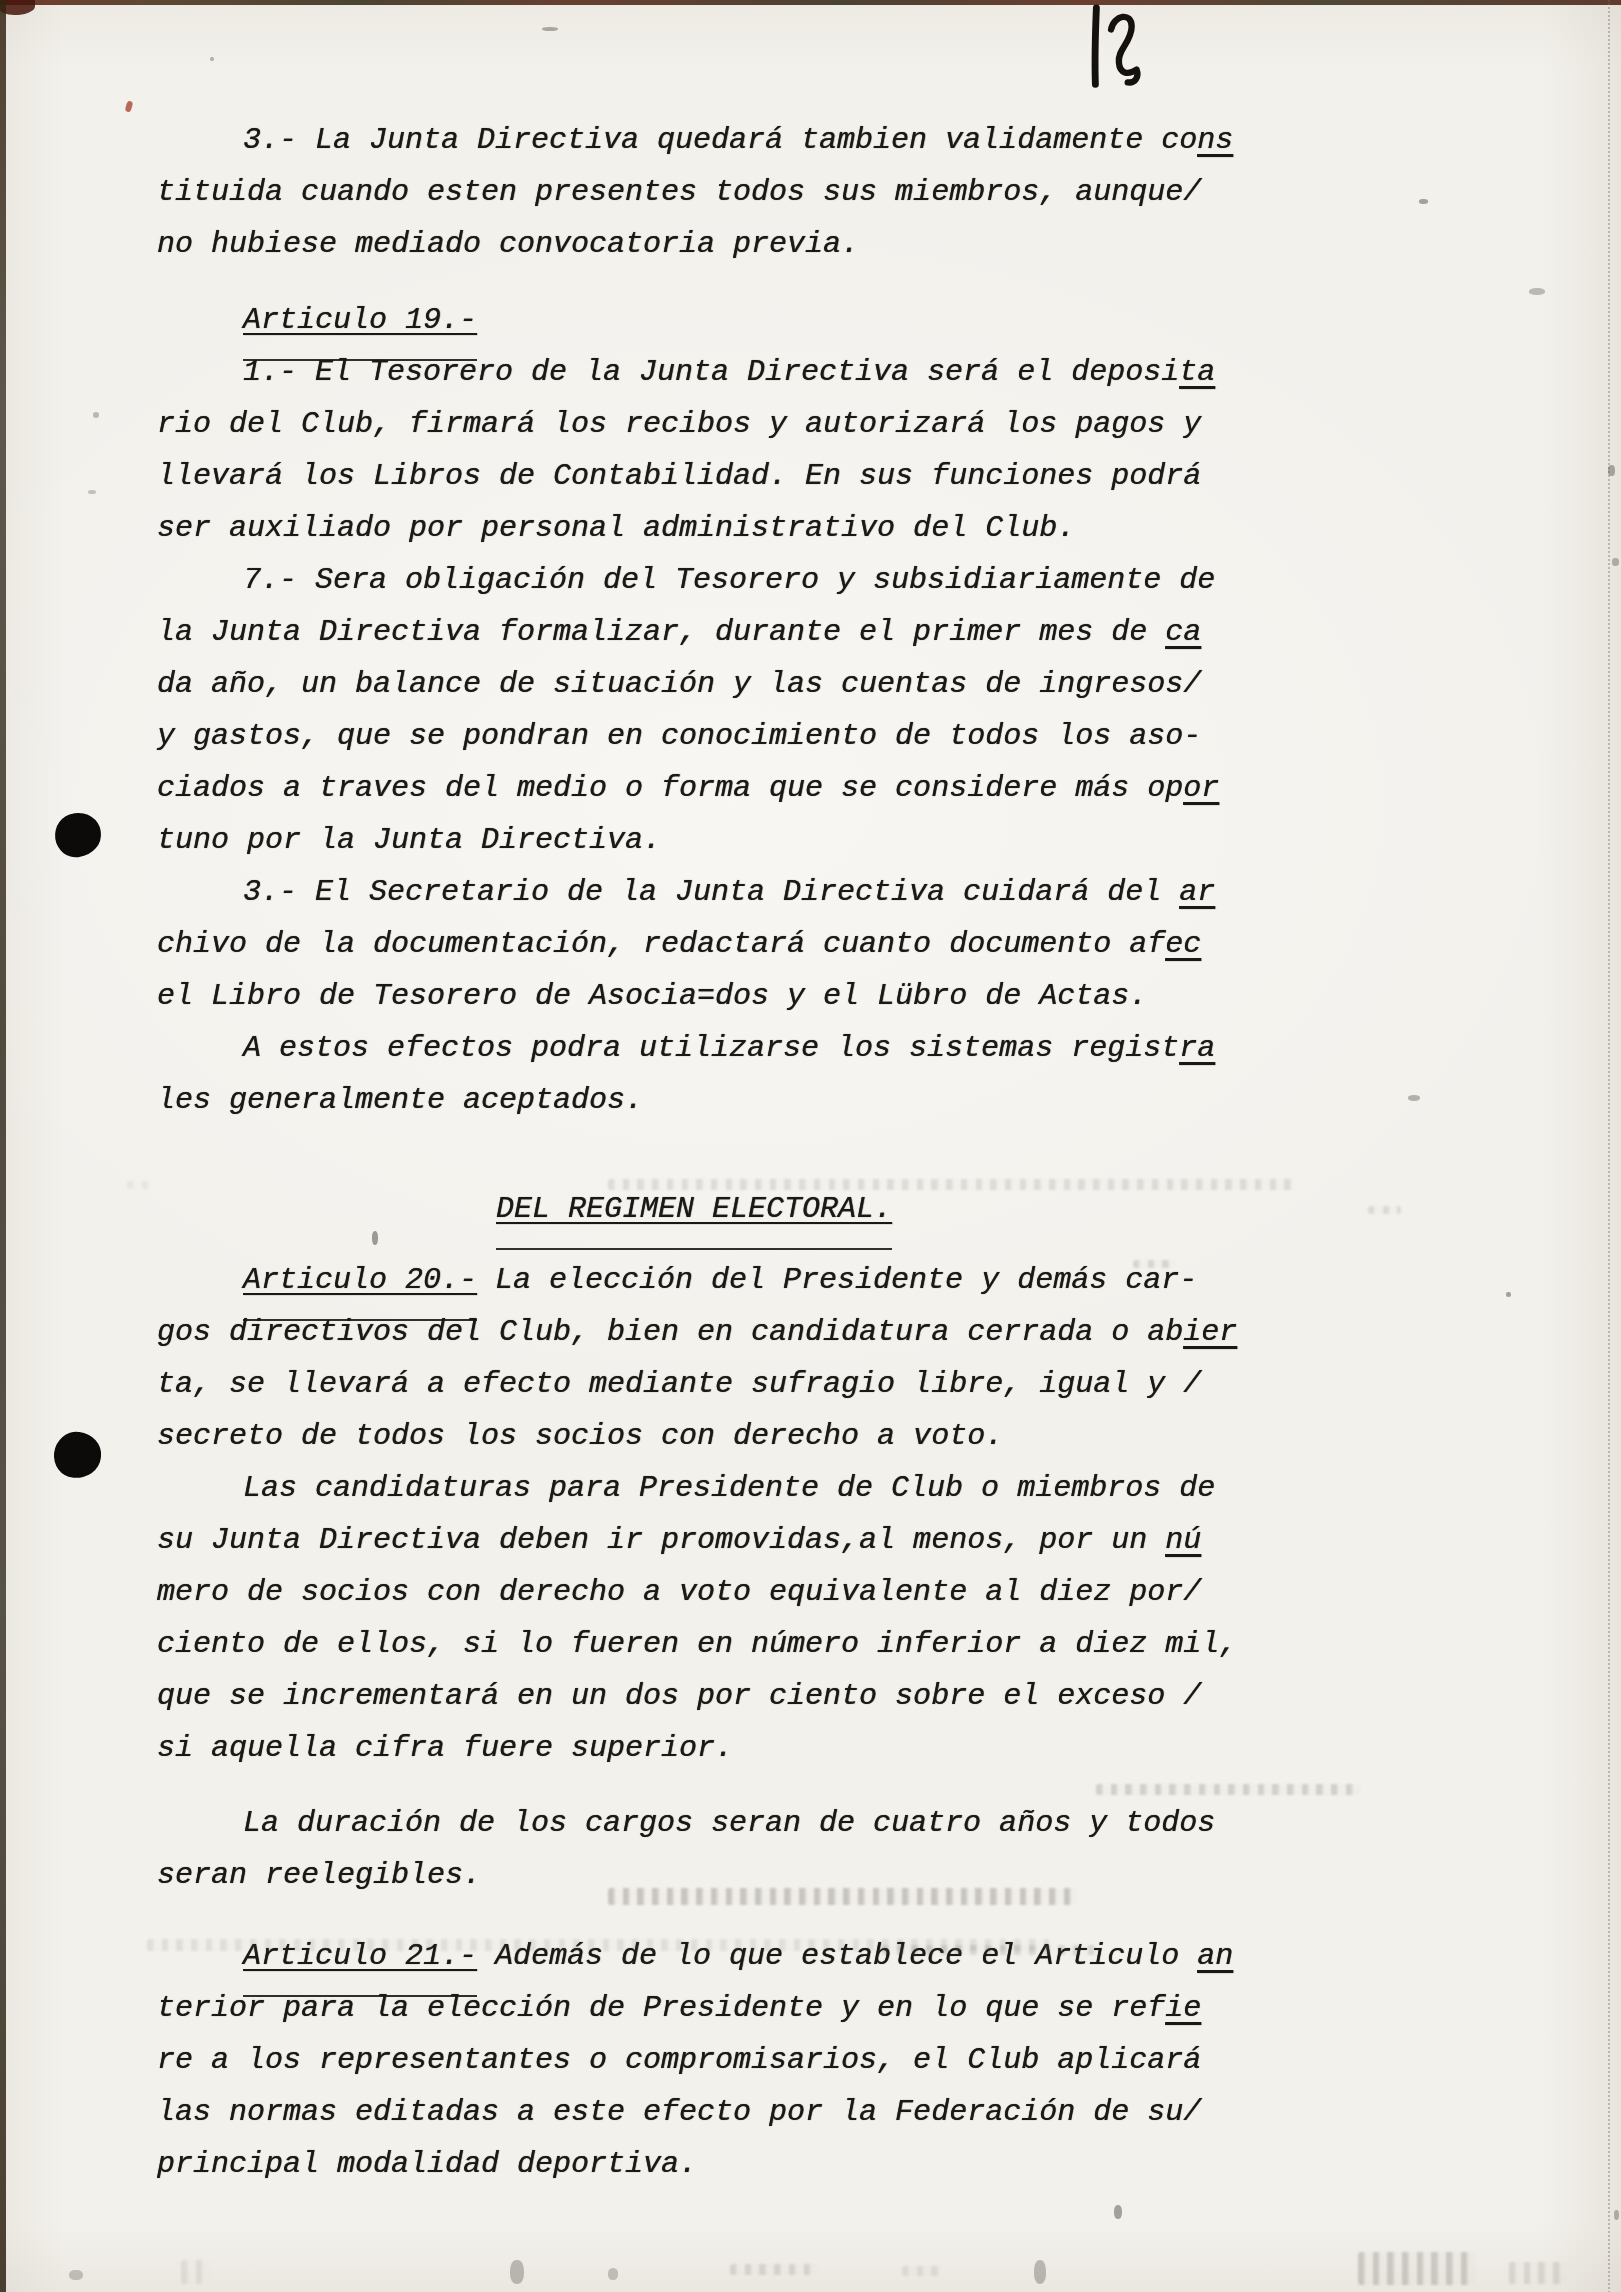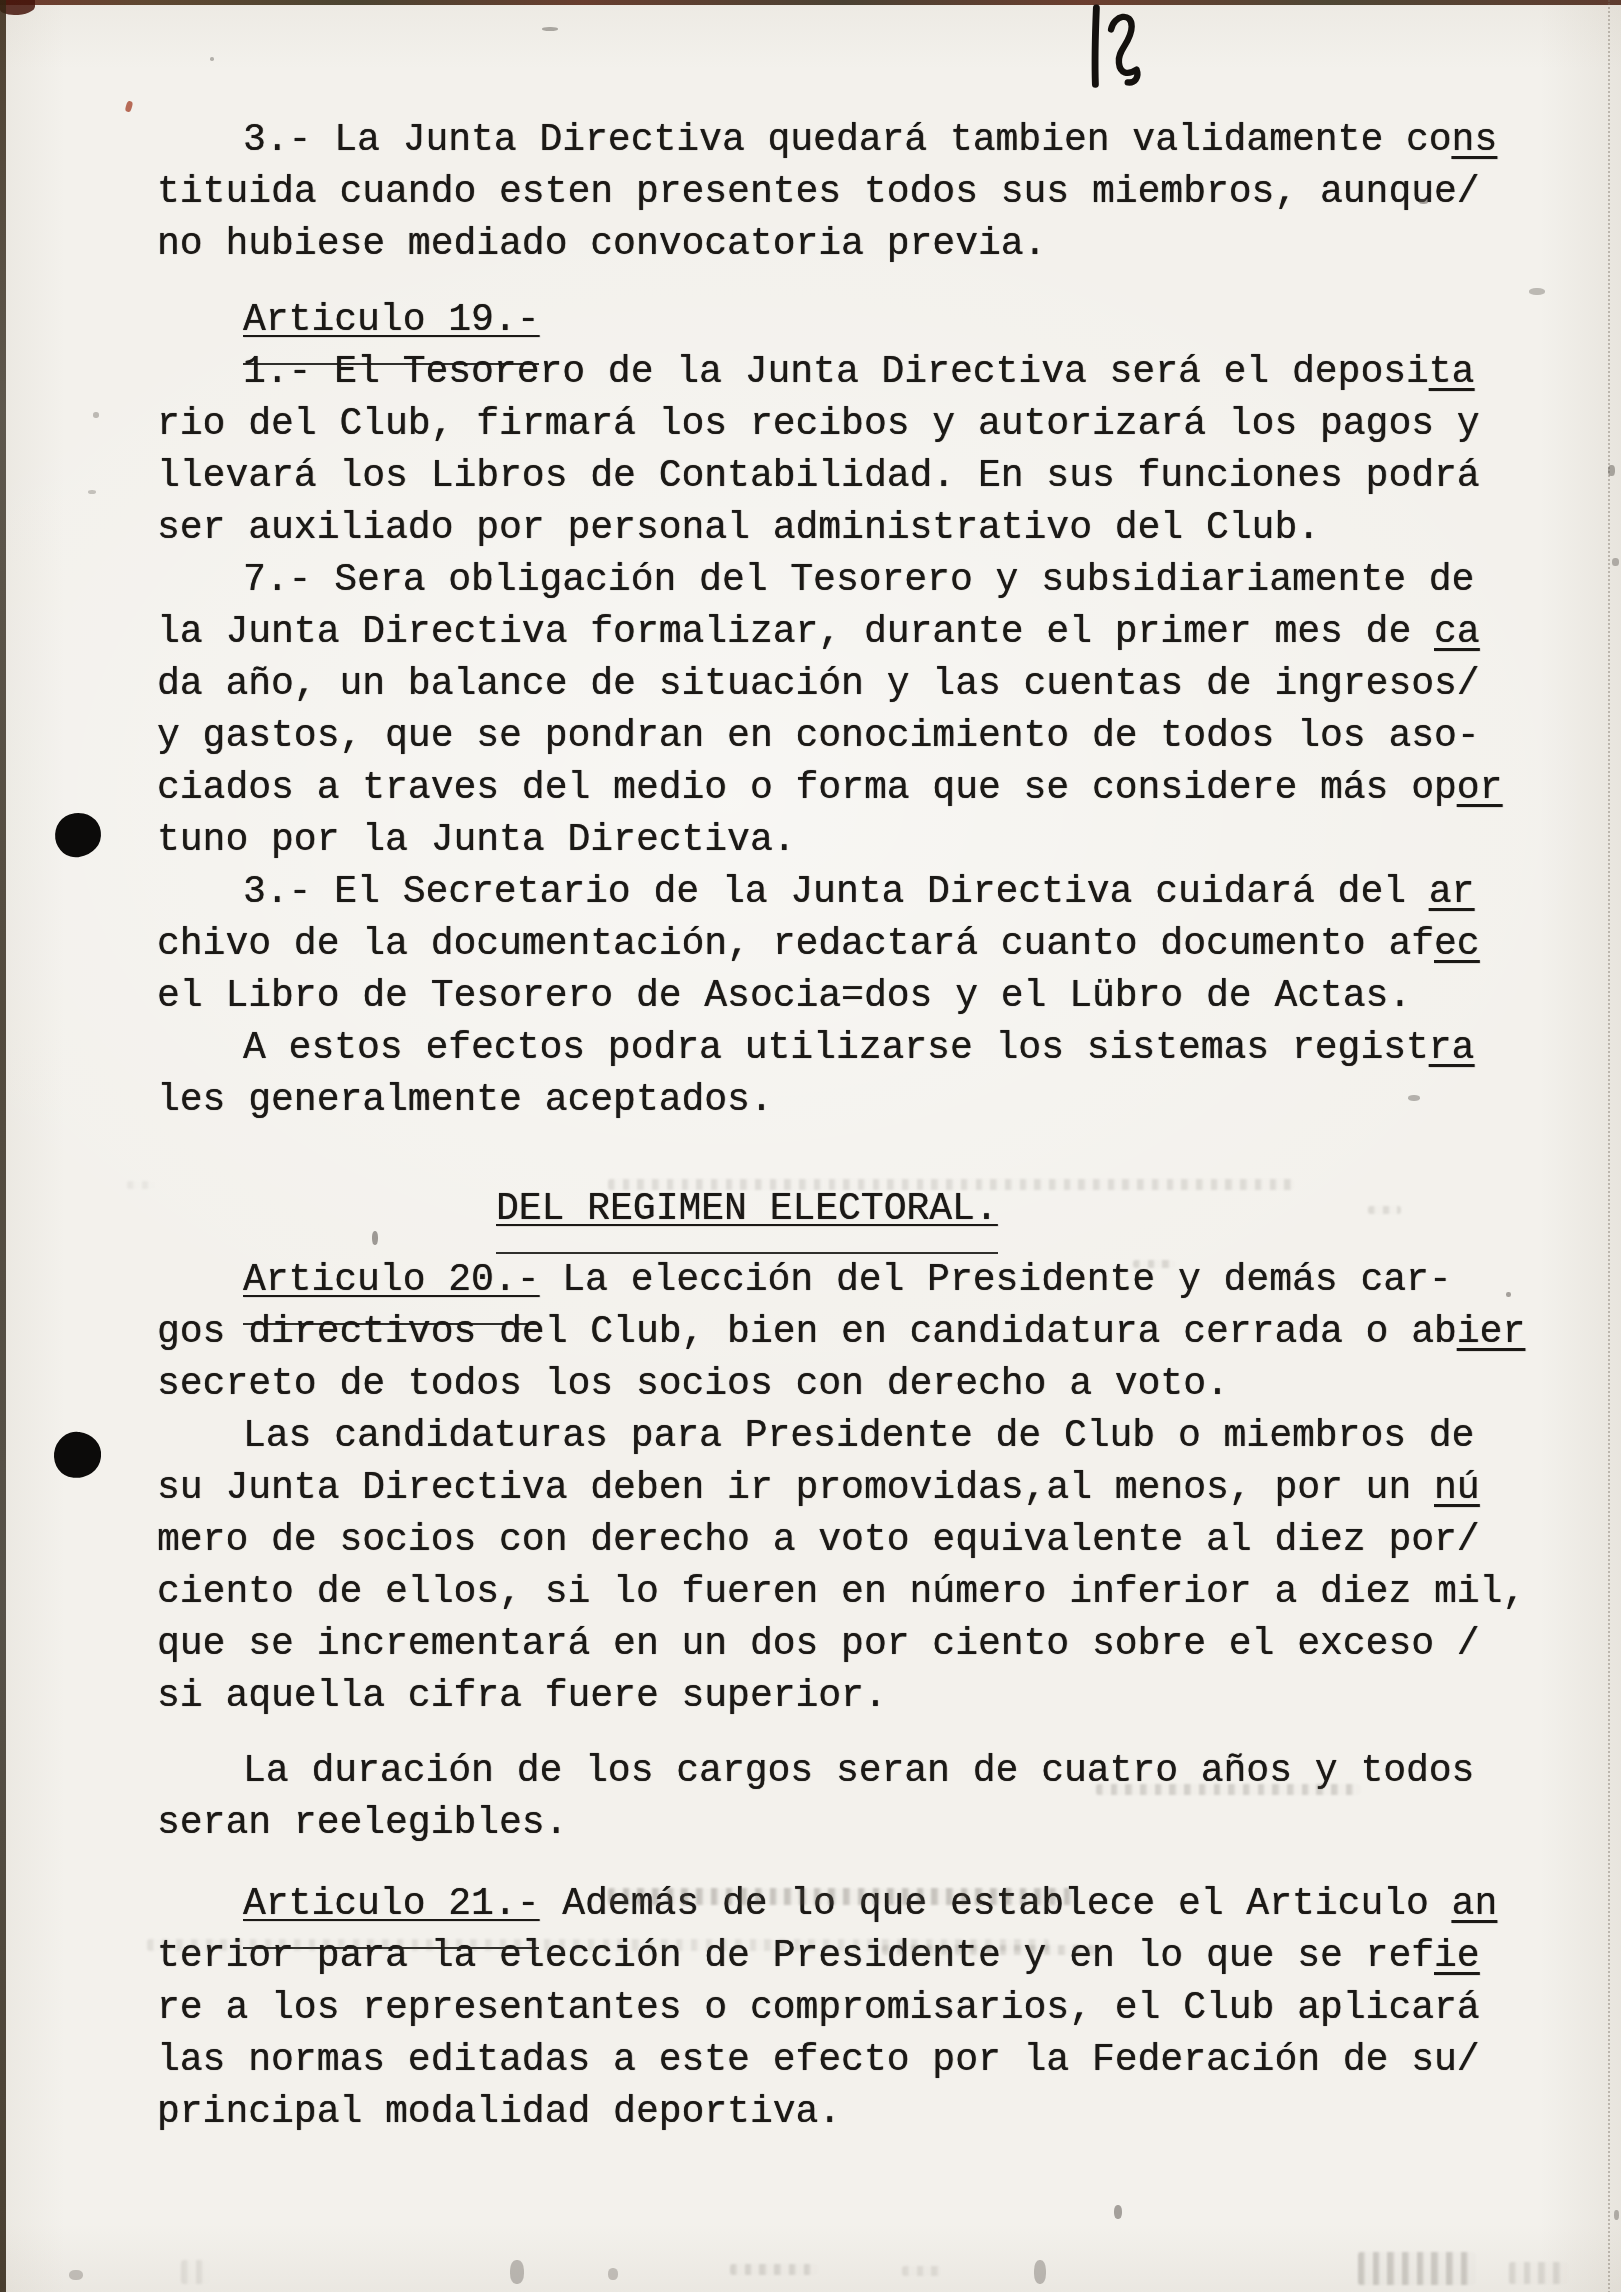--- a/index.html
+++ b/index.html
@@ -27,23 +27,24 @@
     background:linear-gradient(180deg,rgba(52,36,18,.85) 0%,rgba(34,26,14,.7) 18%,rgba(44,34,20,.8) 45%,rgba(30,24,14,.72) 70%,rgba(46,34,18,.85) 100%);}
   .fold-line{position:absolute;left:1608px;top:0;height:2293px;width:0;
     border-left:2px dotted rgba(112,102,90,0.38);}
   
   .ink-blot{position:absolute;background:#0c0b0a;border-radius:48% 52% 55% 45%/52% 48% 50% 50%;}
   .blot1{left:55px;top:813px;width:46px;height:44px;transform:rotate(-8deg);}
   .blot2{left:54px;top:1432px;width:47px;height:46px;transform:rotate(6deg);}
   
   #doc{position:absolute;left:157px;top:114px;width:1237px;}
   .line{
-    height:52px;line-height:52px;font-size:38px;white-space:pre;
+    height:52px;line-height:52px;font-size:30px;white-space:pre;
     letter-spacing:0px;
     text-shadow:0 0 0.8px rgba(28,24,20,0.85), 0.6px 0.4px 0 rgba(28,24,20,0.25);
+    font-style:italic;
   }
   .ind{padding-left:86px;}
   .ctr{padding-left:339px;}
   .gap-half{margin-top:23.5px;}
   .gap-section{margin-top:57px;}
   .gap-afterhead{margin-top:19.6px;}
   .gap-small{margin-top:23px;}
   .gap-para{margin-top:29px;}
   .seg-u{text-decoration:underline;text-underline-offset:5.9px;text-decoration-thickness:2.5px;}
   .seg-d{text-decoration:underline;text-underline-offset:4.9px;text-decoration-thickness:2px;
@@ -93,20 +94,21 @@
       <div class="line"><span class="seg-n">ciados a traves del medio o forma que se considere más op</span><span class="seg-u">or</span></div>
       <div class="line"><span class="seg-n">tuno por la Junta Directiva.</span></div>
       <div class="line ind"><span class="seg-n">3.- El Secretario de la Junta Directiva cuidará del </span><span class="seg-u">ar</span></div>
       <div class="line"><span class="seg-n">chivo de la documentación, redactará cuanto documento af</span><span class="seg-u">ec</span></div>
       <div class="line"><span class="seg-n">el Libro de Tesorero de Asocia=dos y el Lübro de Actas.</span></div>
       <div class="line ind"><span class="seg-n">A estos efectos podra utilizarse los sistemas regist</span><span class="seg-u">ra</span></div>
       <div class="line"><span class="seg-n">les generalmente aceptados.</span></div>
       <div class="line ctr gap-section"><span class="seg-d">DEL REGIMEN ELECTORAL.</span></div>
       <div class="line ind gap-afterhead"><span class="seg-d">Articulo 20.-</span><span class="seg-n"> La elección del Presidente y demás car-</span></div>
       <div class="line"><span class="seg-n">gos directivos del Club, bien en candidatura cerrada o ab</span><span class="seg-u">ier</span></div>
+      <div class="line"><span class="seg-n">ta, se llevará a efecto mediante sufragio libre, igual y /</span></div>
       <div class="line"><span class="seg-n">secreto de todos los socios con derecho a voto.</span></div>
       <div class="line ind"><span class="seg-n">Las candidaturas para Presidente de Club o miembros de</span></div>
       <div class="line"><span class="seg-n">su Junta Directiva deben ir promovidas,al menos, por un </span><span class="seg-u">nú</span></div>
       <div class="line"><span class="seg-n">mero de socios con derecho a voto equivalente al diez por/</span></div>
       <div class="line"><span class="seg-n">ciento de ellos, si lo fueren en número inferior a diez mil,</span></div>
       <div class="line"><span class="seg-n">que se incrementará en un dos por ciento sobre el exceso /</span></div>
       <div class="line"><span class="seg-n">si aquella cifra fuere superior.</span></div>
       <div class="line ind gap-small"><span class="seg-n">La duración de los cargos seran de cuatro años y todos</span></div>
       <div class="line"><span class="seg-n">seran reelegibles.</span></div>
       <div class="line ind gap-para"><span class="seg-d">Articulo 21.-</span><span class="seg-n"> Además de lo que establece el Articulo </span><span class="seg-u">an</span></div>

